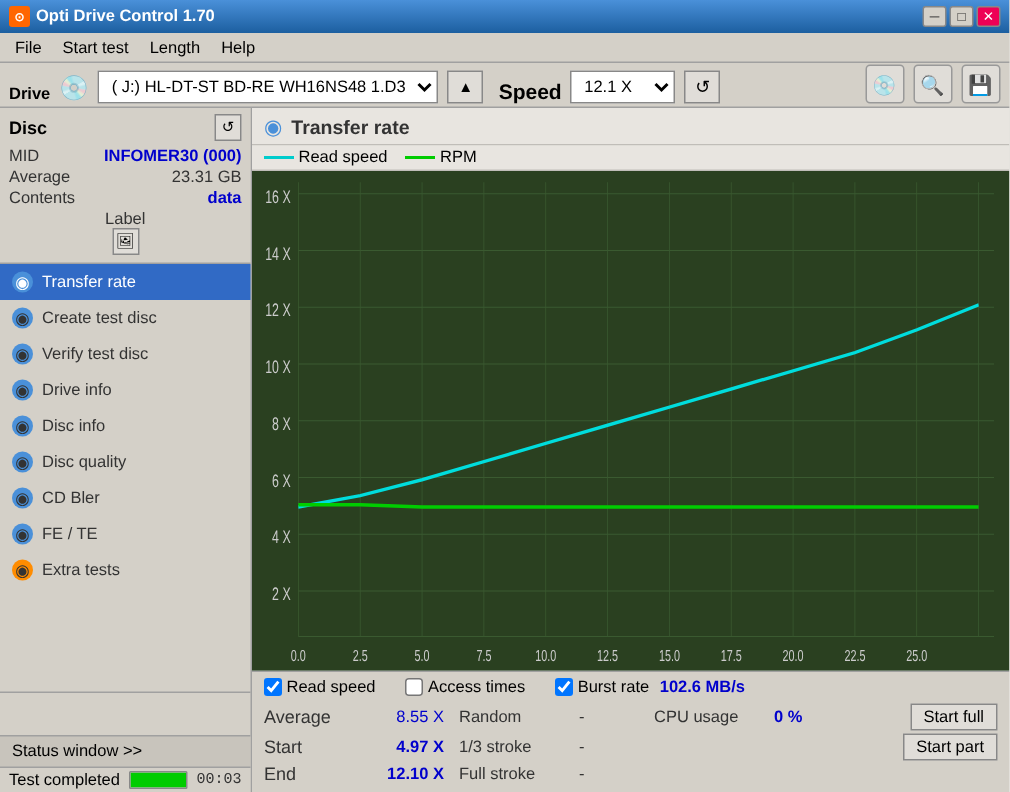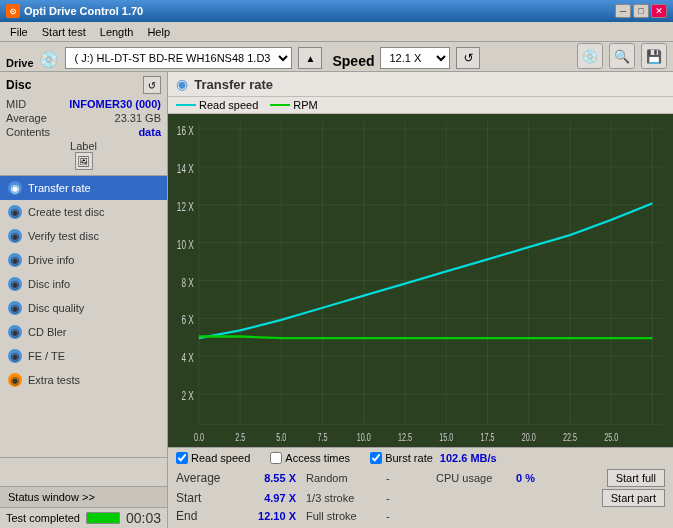--- a/index.html
+++ b/index.html
@@ -130,21 +130,21 @@
       height: 12px;
       background: #a0a0a0;
       border: 1px solid #888;
       border-radius: 1px;
       overflow: hidden;
     }
     .progress-bar-fill {
       height: 100%;
       background: #00cc00;
     }
-    .time-label { font-size: 14px; color: #333; }
+    .time-label { font-size: 10px; color: #333; font-family: Liberation Mono, monospace; }
 
     
     .content-area {
       flex: 1;
       display: flex;
       flex-direction: column;
       background: #f0eeec;
       overflow: hidden;
     }
 
@@ -430,21 +430,21 @@
           <input type="checkbox" checked="" style="">
           <span>Burst rate</span>
           <span class="burst-rate-val">102.6 MB/s</span>
         </div>
       </div>
 
       <div class="stats-rows">
 
         <div class="stat-row">
           <span class="stat-label">Average</span>
-          <span class="stat-val" style="color:#0000cc;font-weight:bold;">8.55 X</span>
+          <span class="stat-val" style="color:#0000cc;font-weight:normal;">8.55 X</span>
           <span class="stat-label2">Random</span>
           <span class="stat-val2">-</span>
           <span class="stat-label3" style="margin-left:30px;">CPU usage</span>
           <span class="stat-val3" style="color:#0000cc;font-weight:bold;">0 %</span>
           <div style="flex:1;"></div>
           <button class="start-full-btn">Start full</button>
         </div>
 
         <div class="stat-row">
           <span class="stat-label">Start</span>

